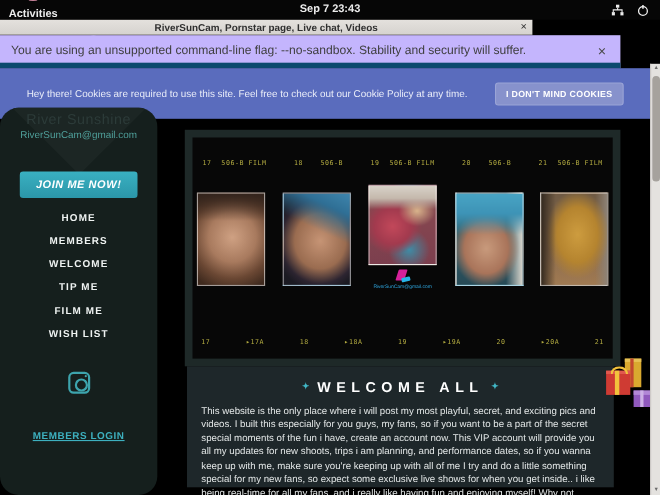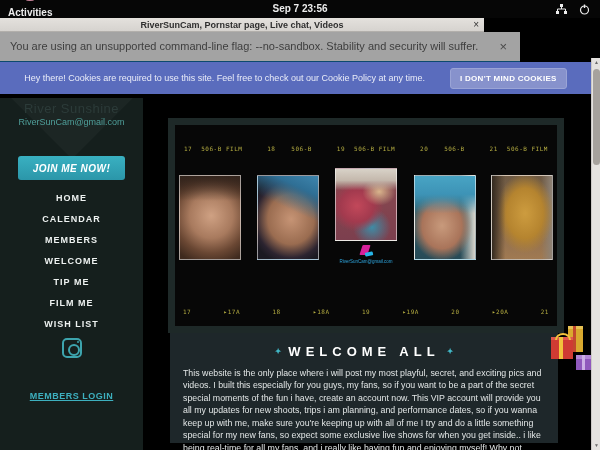--- a/index.html
+++ b/index.html
@@ -20,42 +20,42 @@
   .tb-right svg{display:block;}
 
   
   .titlebar{position:absolute;left:0;top:18px;width:484px;height:14px;
     background:linear-gradient(#e4e1dd,#d6d3cf);border-bottom:1px solid #b2afab;}
   .title-text{position:absolute;left:0;right:0;top:0;text-align:center;line-height:14px;
     font-size:9px;font-weight:bold;color:#2f2f2f;}
   .title-close{position:absolute;right:5px;top:0;line-height:13px;font-size:10px;color:#333;cursor:default;}
 
   
-  .warnbar{position:absolute;left:0;top:32px;width:520px;height:30px;background:#a3a3a3;
-    border-bottom:1px solid #0c4a6e;}
+  .warnbar{position:absolute;left:0;top:32px;width:564px;height:30px;background:#c4b5fd;
+    border-bottom:5px solid #0c4a6e;}
   .warn-text{position:absolute;left:10px;top:0;line-height:29px;font-size:11px;color:#3e3e3e;}
   .warn-close{position:absolute;right:13px;top:0;line-height:29px;font-size:13px;color:#4a4a4a;}
 
   
-  .cookiebar{position:absolute;left:0;top:62px;width:591px;height:32px;background:#5a6cbd;
+  .cookiebar{position:absolute;left:0;top:62px;width:591px;height:46px;background:#5a6cbd;
     display:flex;align-items:center;justify-content:center;gap:25px;}
   .cookie-text{font-size:9px;color:#e9ecf8;}
   .cookie-btn{background:#8792cc;border:1px solid #9aa4d6;border-radius:3px;color:#fff;
     font-size:8px;font-weight:bold;padding:5px 9px;letter-spacing:.3px;cursor:pointer;}
 
   
   .page{position:absolute;left:0;top:98px;width:600px;height:352px;
     background:
       radial-gradient(55% 30% at 82% 0%, rgba(44,126,156,.65), rgba(44,126,156,0) 60%),
       radial-gradient(45% 28% at 30% 100%, rgba(226,122,112,.85), rgba(226,122,112,0) 70%),
       radial-gradient(40% 25% at 68% 98%, rgba(120,80,140,.55), rgba(120,80,140,0) 70%),
       linear-gradient(158deg,#221126 0%,#33183а 18%,#3a1b3a 25%,#63294b 52%,#8a3f58 74%,#a05a62 92%,#b06b68 100%);}
 
   
-  .sidebar{position:absolute;left:0;top:0;width:143px;height:352px;background:#151f1d;overflow:hidden;}
+  .sidebar{position:absolute;left:0;top:0;width:143px;height:352px;background:#151f1d;overflow:hidden;border-radius:17px;}
   .sb-diamond{position:absolute;left:50%;top:-96px;width:130px;height:130px;background:#1c2624;
     transform:translateX(-50%) rotate(45deg);}
   .sb-name{position:absolute;left:0;right:0;top:3px;text-align:center;font-size:13px;color:#2c3b39;letter-spacing:.5px;}
   .sb-email{position:absolute;left:0;right:0;top:19px;text-align:center;font-size:9px;color:#4f9f9a;}
   .sb-join{position:absolute;left:18px;top:58px;width:107px;height:24px;border:none;border-radius:3px;
     background:linear-gradient(#39b0c1,#2b96a9);color:#fff;font-size:10px;font-weight:bold;
     letter-spacing:.5px;text-align:center;line-height:24px;cursor:pointer;font-style:italic;}
   .sb-nav{position:absolute;left:0;top:90px;width:143px;}
   .nav-item{height:21px;line-height:21px;text-align:center;font-size:9px;font-weight:bold;
     color:#eef2f1;letter-spacing:1px;cursor:pointer;}
@@ -143,21 +143,21 @@
 
   <div class="topbar">
     <div class="tb-left">
       <span class="tb-dot"></span>
       <span>Activities</span>
     </div>
     <div class="tb-chrome">
       <span class="chrome-ico"></span>
       <span>Google Chrome</span>
     </div>
-    <div class="tb-clock">Sep 7 23:56</div>
+    <div class="tb-clock">Sep 7 23:43</div>
     <div class="tb-right">
       <span>
           <svg width="11" height="11" viewBox="0 0 11 11">
             <rect x="4" y="0" width="3" height="3" fill="#ececec"></rect>
             <rect x="0" y="7" width="3" height="3" fill="#ececec"></rect>
             <rect x="8" y="7" width="3" height="3" fill="#ececec"></rect>
             <path d="M5.5 3v2M1.5 7V5h8v2" stroke="#ececec" stroke-width="1" fill="none"></path>
           </svg>
         </span>
       <span>
@@ -186,21 +186,20 @@
 
   <div class="page">
 
     <div class="sidebar">
       <div class="sb-diamond"></div>
       <div class="sb-name">River Sunshine</div>
       <div class="sb-email">RiverSunCam@gmail.com</div>
       <button class="sb-join">JOIN ME NOW!</button>
       <div class="sb-nav">
         <div class="nav-item">HOME</div>
-        <div class="nav-item">CALENDAR</div>
         <div class="nav-item">MEMBERS</div>
         <div class="nav-item">WELCOME</div>
         <div class="nav-item">TIP ME</div>
         <div class="nav-item">FILM ME</div>
         <div class="nav-item">WISH LIST</div>
       </div>
       <div class="sb-cam"></div>
       <div class="sb-login">MEMBERS LOGIN</div>
     </div>
 

